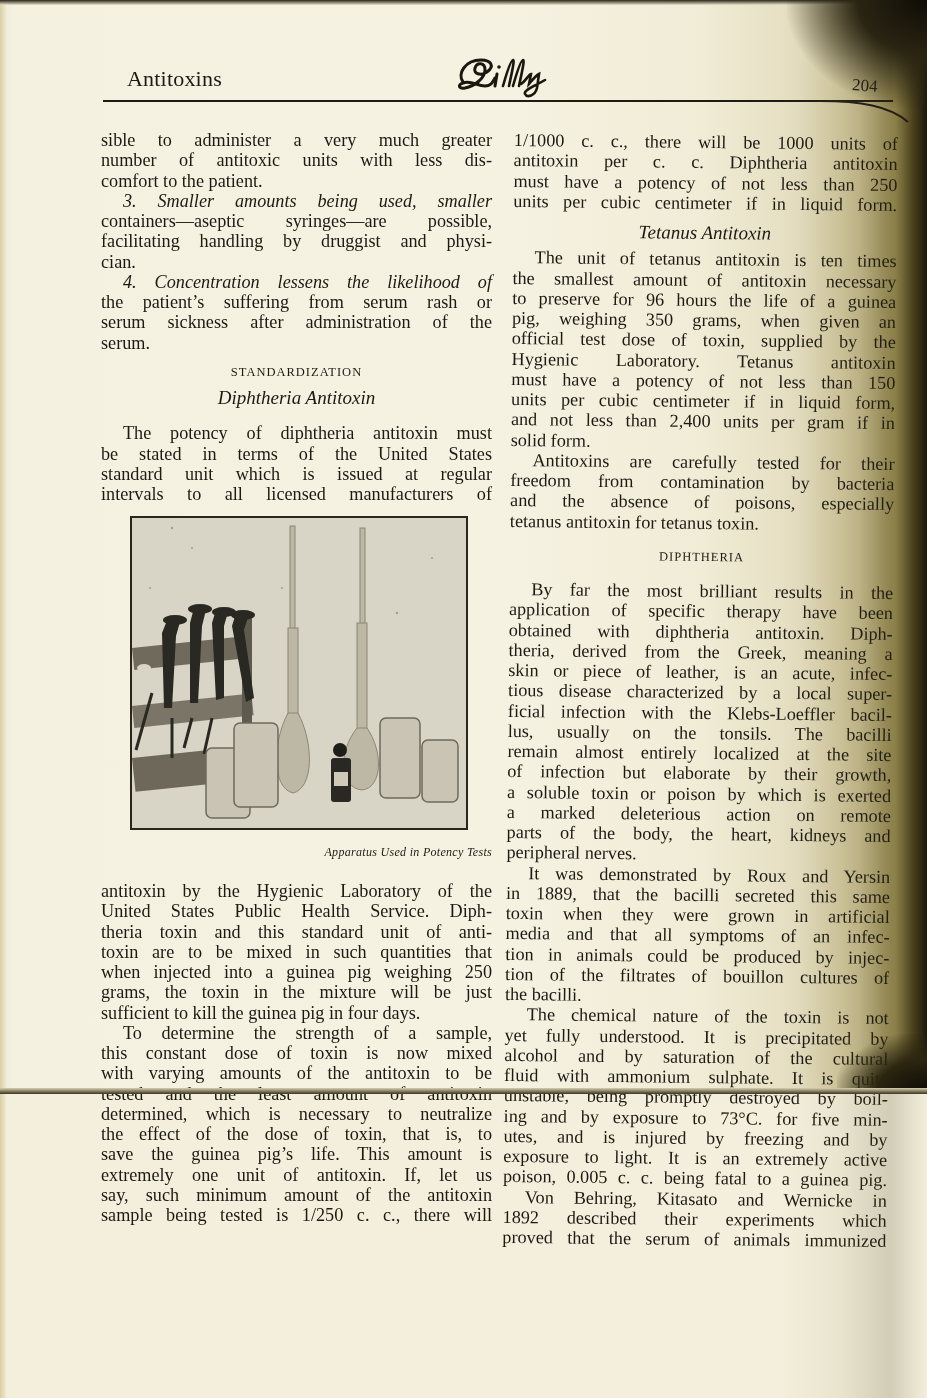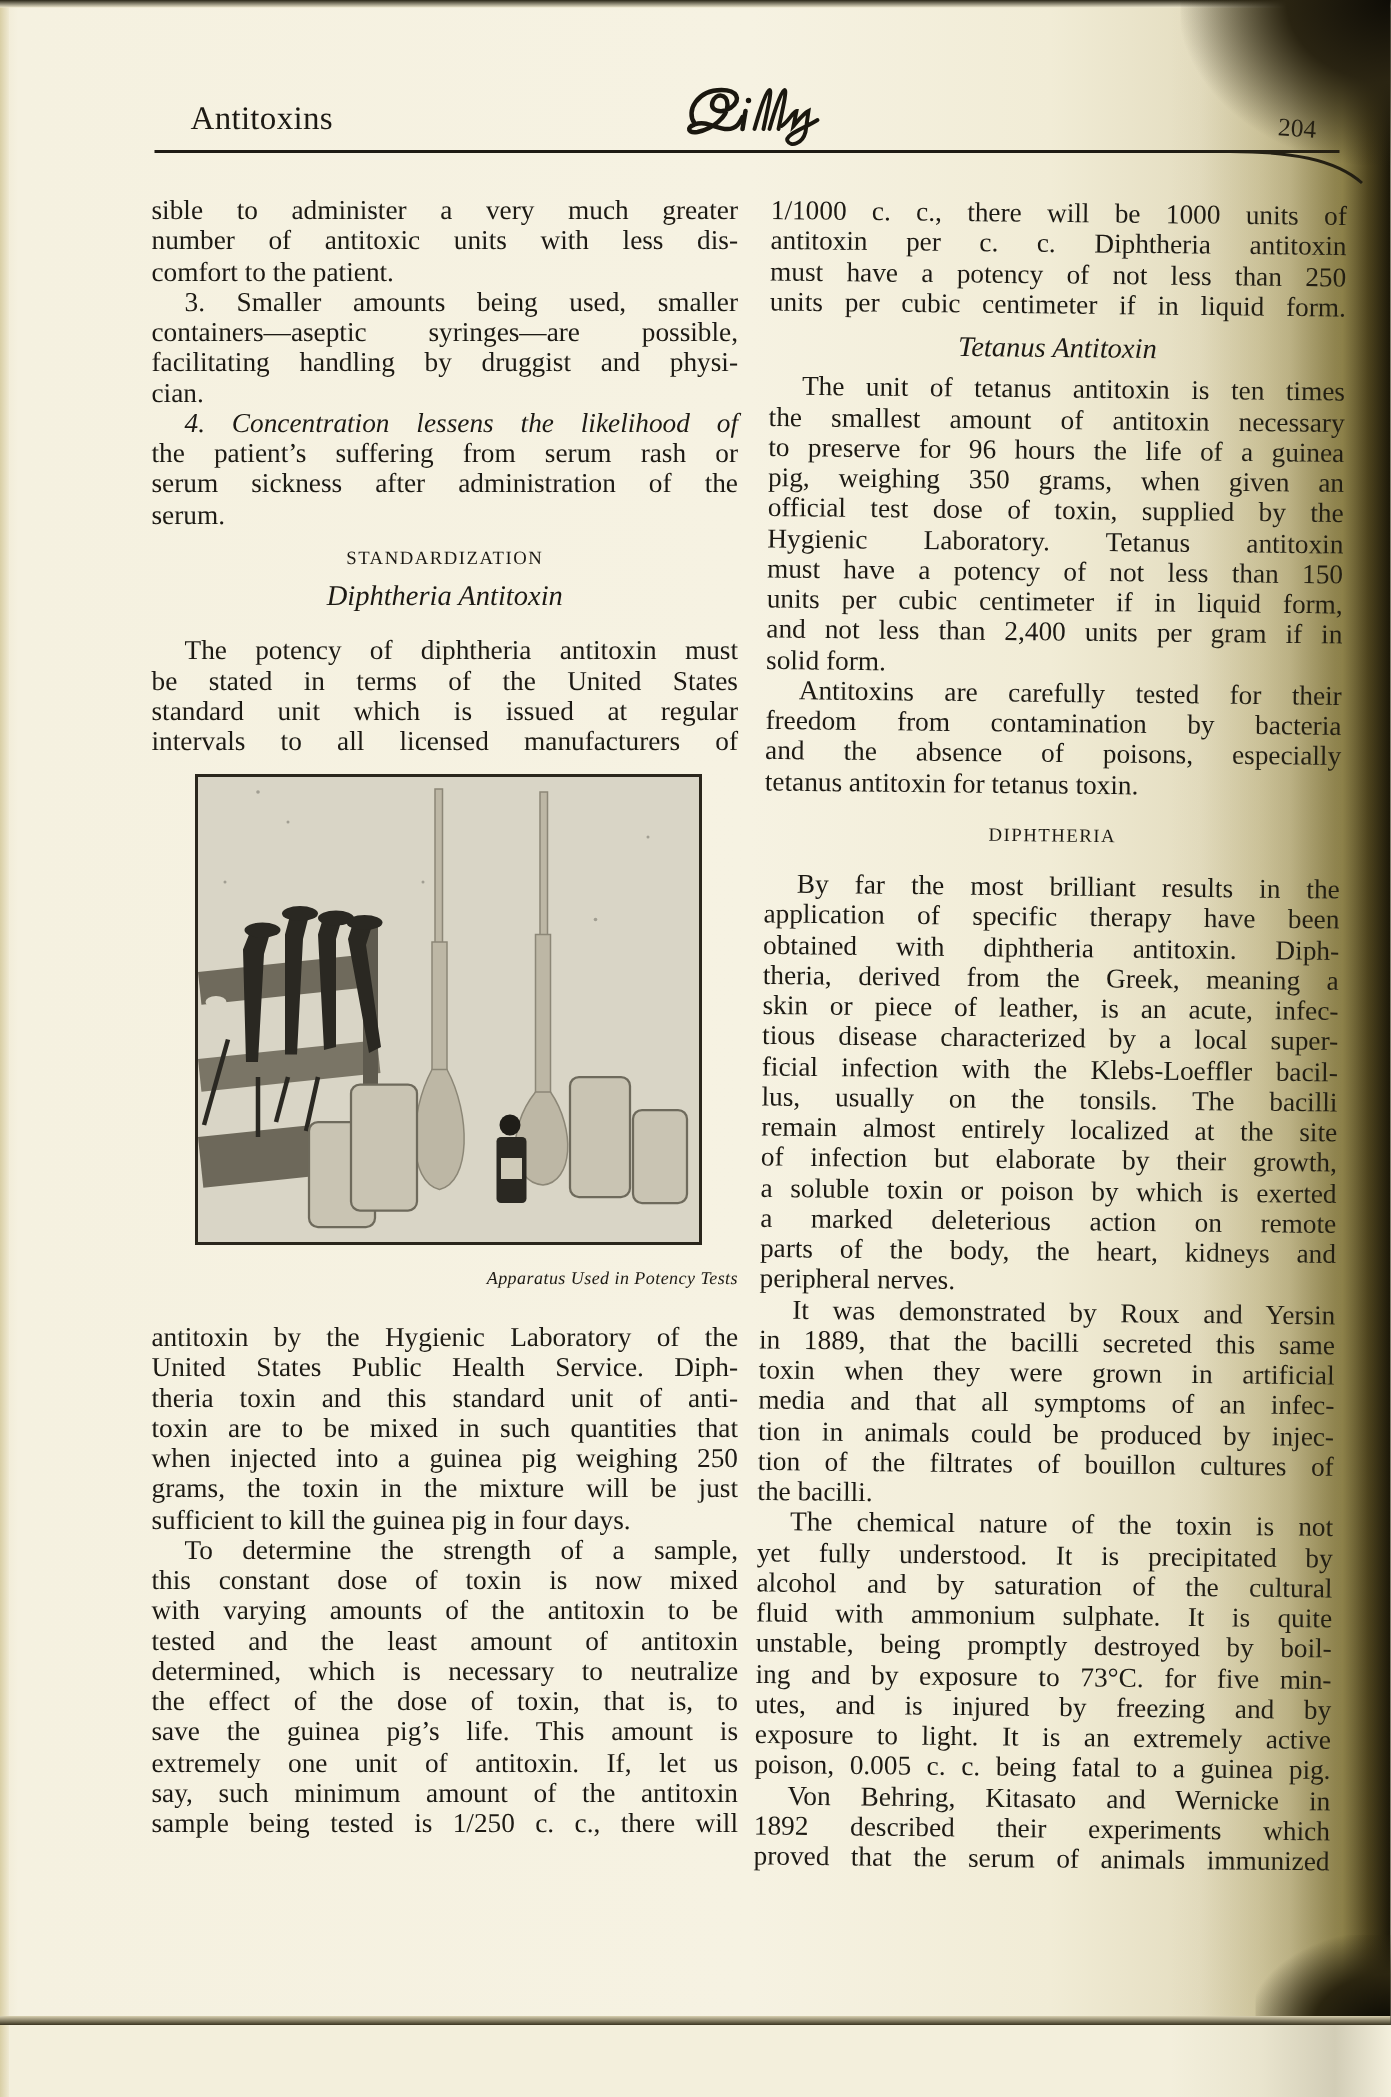--- a/index.html
+++ b/index.html
@@ -3,21 +3,21 @@
 <meta charset="utf-8">
 <style>
   html, body { margin: 0; padding: 0; }
   body {
     width: 927px; height: 1398px; overflow: hidden; position: relative;
     background: #f3efdc;
     font-family: "Liberation Serif", "DejaVu Serif", serif;
     color: #1d1a14;
   }
   .page {
-    position: absolute; left: 0; top: 0; width: 927px; height: 1350px;
+    position: absolute; left: 0; top: 0; width: 927px; height: 1094px;
     background: linear-gradient(90deg, #efe9d2 0px, #f5f1e0 12px, #f6f2e2 500px, #f1ecd6 700px, #e4ddc0 800px, #c9bf93 860px, #9b8f55 895px, #4f4520 912px, #1a1608 927px);
   }
   .top-shadow { position:absolute; left:0; top:0; width:927px; height:5px; background: linear-gradient(180deg,#2a2618,#e9e3c9); }
   .corner-tr { position:absolute; right:0; top:0; width:140px; height:110px;
     background: radial-gradient(ellipse at 100% 0%, #0e0c06 0%, #2a2412 35%, rgba(40,34,15,0) 72%); }
   .corner-br { position:absolute; right:0; bottom:0; width:90px; height:60px;
     background: radial-gradient(ellipse at 100% 100%, #0a0904 0%, #2b2510 40%, rgba(40,34,15,0) 75%); }
   .bottom-edge { position:absolute; left:0; bottom:0; width:927px; height:6px; background: linear-gradient(180deg,#d8d0b0,#3a3420); }
   .left-edge { position:absolute; left:0; top:0; width:6px; height:1398px; background: linear-gradient(90deg,#d9cfa6,#efe9d2); }
 
@@ -71,21 +71,21 @@
     </svg>
   </div>
 
   <div class="col left-col">
     <p>
       <span class="line">sible to administer a very much greater</span>
       <span class="line">number of antitoxic units with less dis-</span>
       <span class="line last">comfort to the patient.</span>
     </p>
     <p style="padding-left:0;">
-      <span class="line" style="padding-left:22px;">3. Smaller amounts being used, smaller</span>
+      <span class="line" style="padding-left:22px;font-style:italic;">3. Smaller amounts being used, smaller</span>
       <span class="line">containers—aseptic syringes—are possible,</span>
       <span class="line">facilitating handling by druggist and physi-</span>
       <span class="line last">cian.</span>
     </p>
     <p>
       <span class="line" style="padding-left:22px;font-style:italic;">4. Concentration lessens the likelihood of</span>
       <span class="line">the patient’s suffering from serum rash or</span>
       <span class="line">serum sickness after administration of the</span>
       <span class="line last">serum.</span>
     </p>

